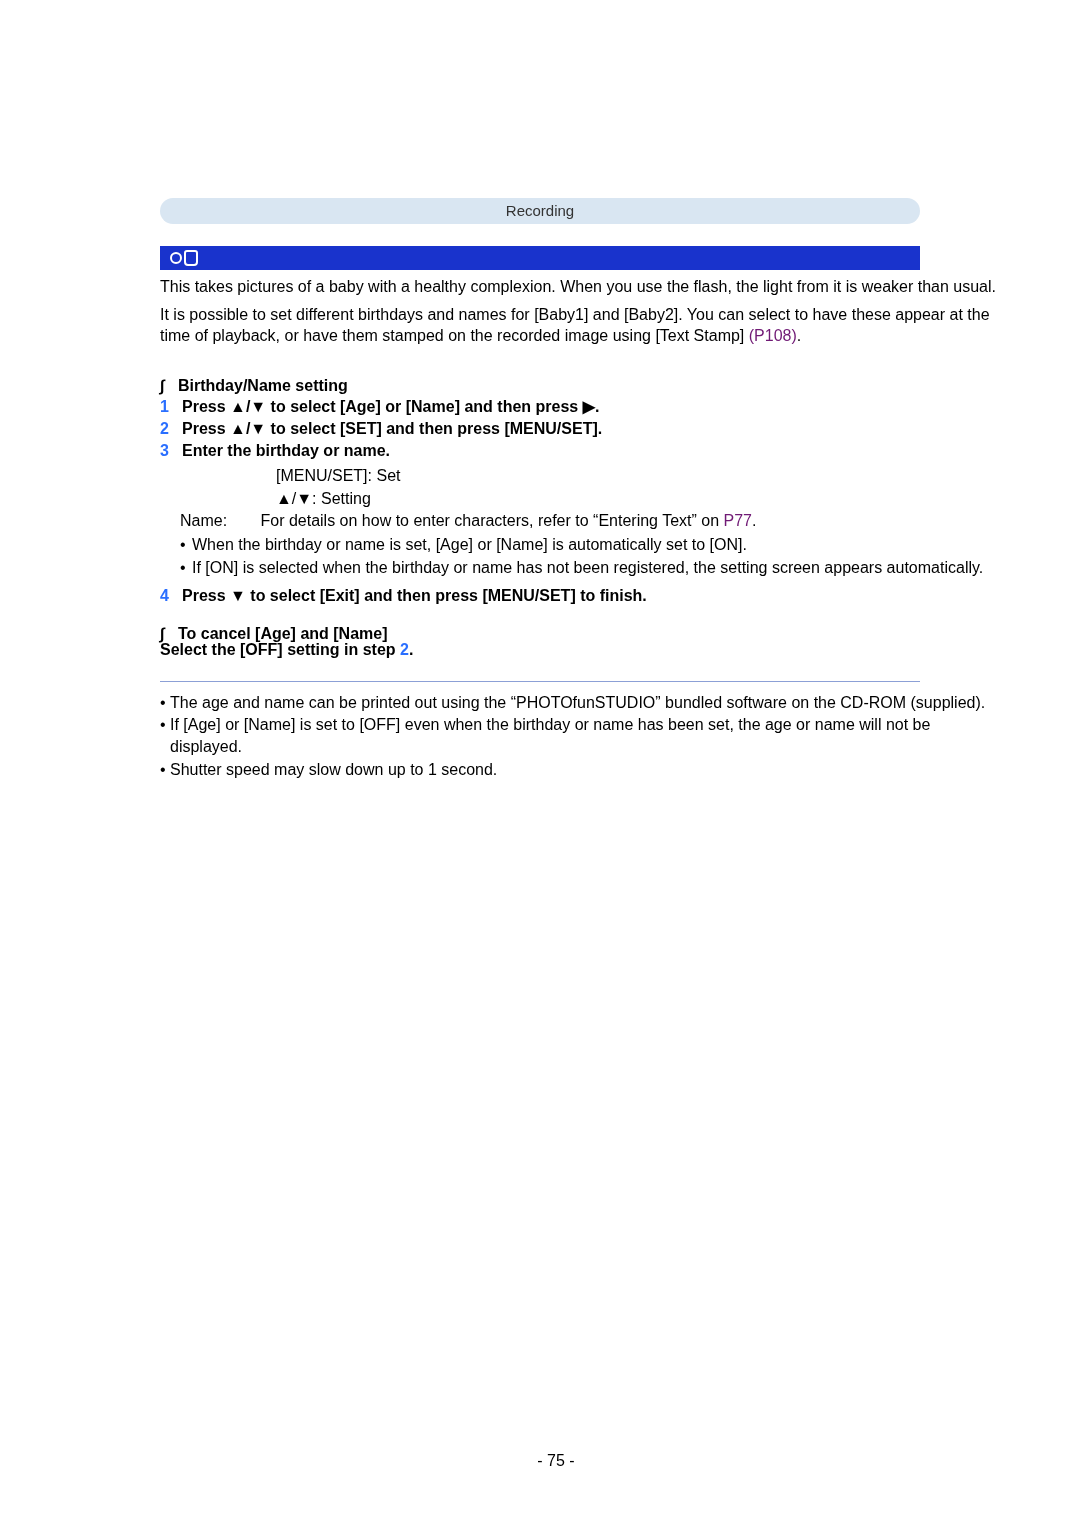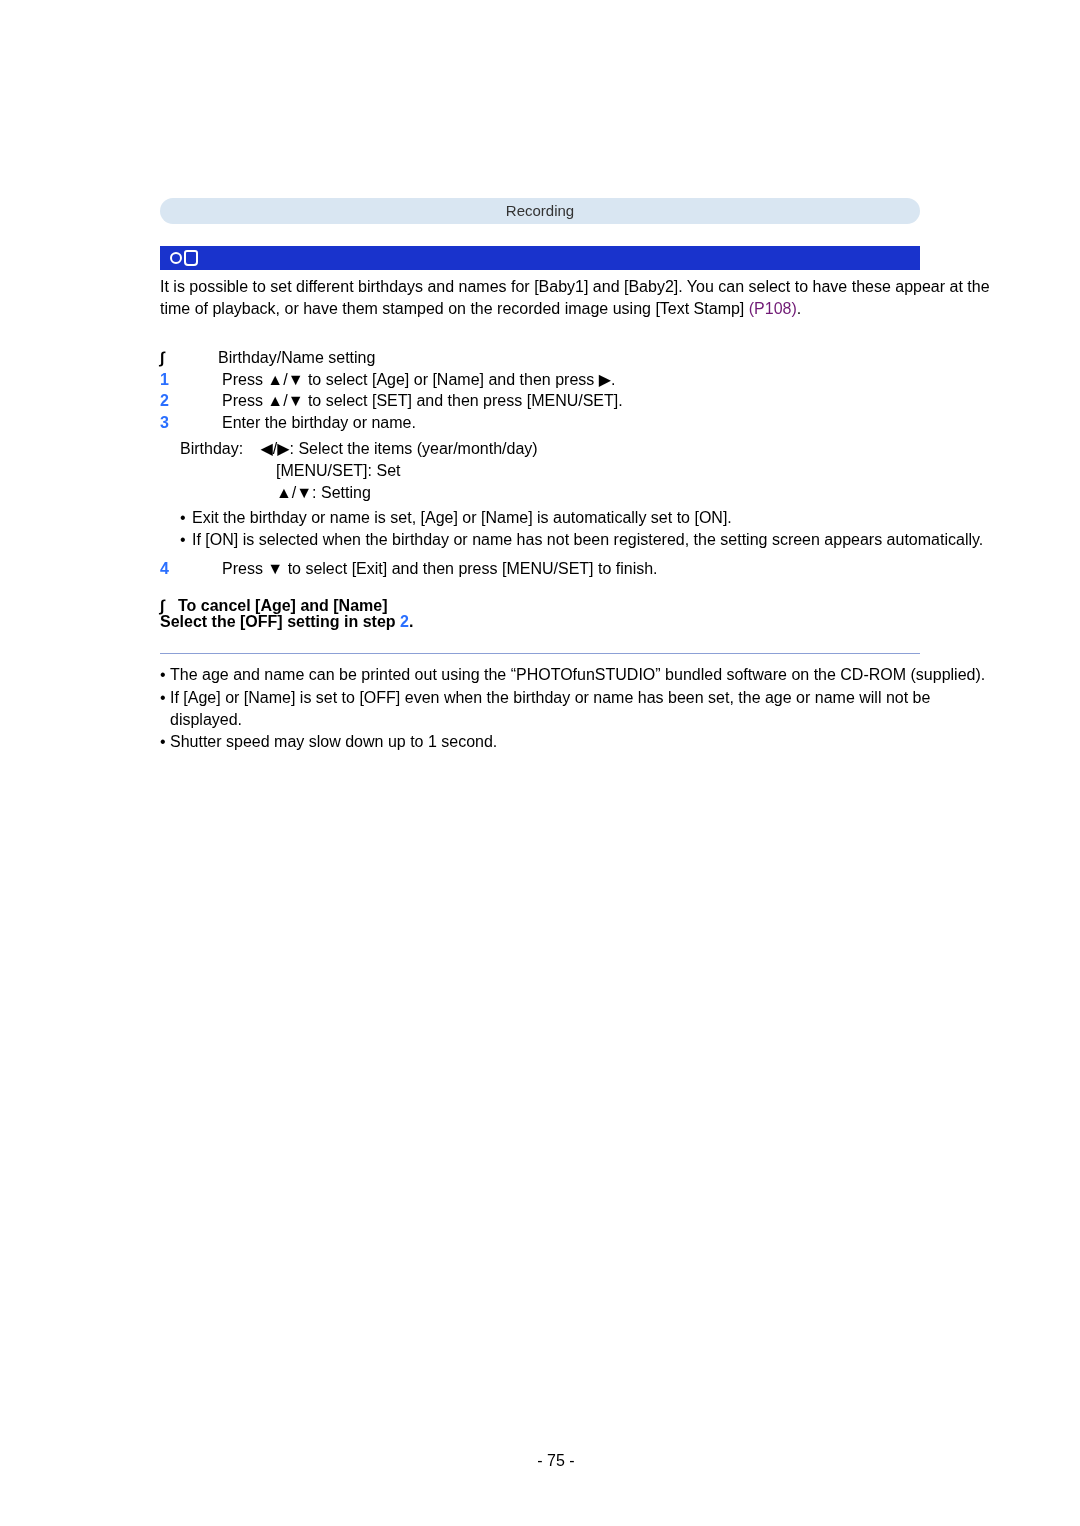--- a/index.html
+++ b/index.html
@@ -40,21 +40,21 @@
   }
   .para {
     margin-top: 6px;
     line-height: 1.35;
     font-size: 16px;
   }
   .link { color: #701a75; }
   .section-gap { margin-top: 28px; }
   .row { line-height: 1.35; display: flex; }
   .num { color: #2a6fff; font-weight: bold; width: 22px; }
-  .bold-step { font-weight: normal; margin-left: 40px; }
+  .bold-step { font-weight: bold; }
   .glyph {
     font-family: "Segoe UI Symbol","Apple Symbols","Arial Unicode MS",sans-serif;
   }
   .sub-block { margin-left: 20px; font-size: 16px; line-height: 1.4; margin-top: 4px; }
   .sub-label { display: inline-block; width: 76px; }
   .sub-indent { padding-left: 96px; }
   .bullet-block { margin-left: 20px; font-size: 16px; line-height: 1.4; margin-top: 2px; }
   .bullet-row { display: flex; }
   .bullet-dot { width: 12px; flex: 0 0 12px; }
   .cancel-title { font-weight: bold; margin-top: 18px; }
@@ -96,20 +96,21 @@
 
   <div class="header-pill">Recording</div>
 
   <div class="blue-bar">
     <span class="icon-white">
       <span class="face"></span>
         <span class="body"></span>
     </span>
   </div>
 
+  <div class="para">This takes pictures of a baby with a healthy complexion. When you use the flash, the light from it is weaker than usual.</div>
   <div class="para">
     <span>It is possible to set different birthdays and names for [Baby1] and [Baby2]. You can select to have these appear at the time of playback, or have them stamped on the recorded image using [Text Stamp] </span><span class="link">(P108)</span><span>.</span>
   </div>
 
   <div class="section-gap">
     <div class="row">
       <span class="glyph" style="width:18px;font-weight:bold;">∫</span>
       <span class="bold-step">Birthday/Name setting</span>
     </div>
 
@@ -120,37 +121,36 @@
     <div class="row">
       <span class="num">2</span>
       <span class="bold-step">Press ▲/▼ to select [SET] and then press [MENU/SET].</span>
     </div>
     <div class="row">
       <span class="num">3</span>
       <span class="bold-step">Enter the birthday or name.</span>
     </div>
 
     <div class="sub-block">
-      <div>
-        <span class="sub-label">Birthday:</span>
-        <span class="tri glyph"></span>
-        <span>◀/▶: Select the items (year/month/day)</span>
-      </div>
       <div class="sub-indent">
         <span>[MENU/SET]: Set</span>
       </div>
       <div class="sub-indent">
         <span>▲/▼: Setting</span>
       </div>
+      <div>
+        <span class="sub-label">Name:</span>
+        <span>For details on how to enter characters, refer to “Entering Text” on </span><span class="link">P77</span><span>.</span>
+      </div>
     </div>
 
     <div class="bullet-block">
       <div class="bullet-row">
         <span class="bullet-dot">•</span>
-        <span>Exit the birthday or name is set, [Age] or [Name] is automatically set to [ON].</span>
+        <span>When the birthday or name is set, [Age] or [Name] is automatically set to [ON].</span>
       </div>
       <div class="bullet-row">
         <span class="bullet-dot">•</span>
         <span>If [ON] is selected when the birthday or name has not been registered, the setting screen appears automatically.</span>
       </div>
     </div>
 
     <div class="row" style="margin-top:6px;">
       <span class="num">4</span>
       <span class="bold-step">Press ▼ to select [Exit] and then press [MENU/SET] to finish.</span>

